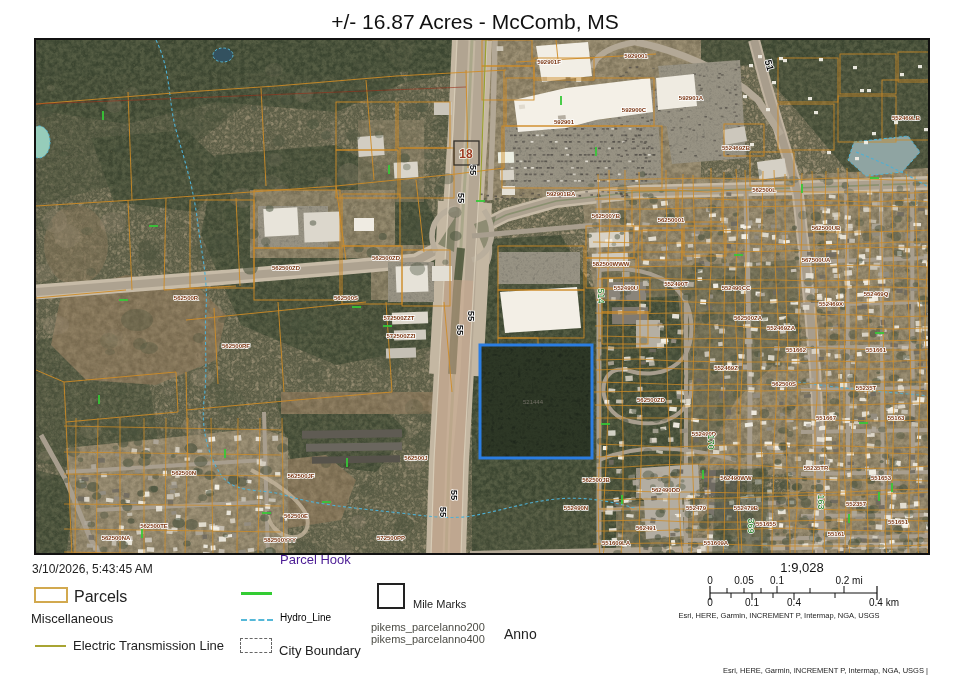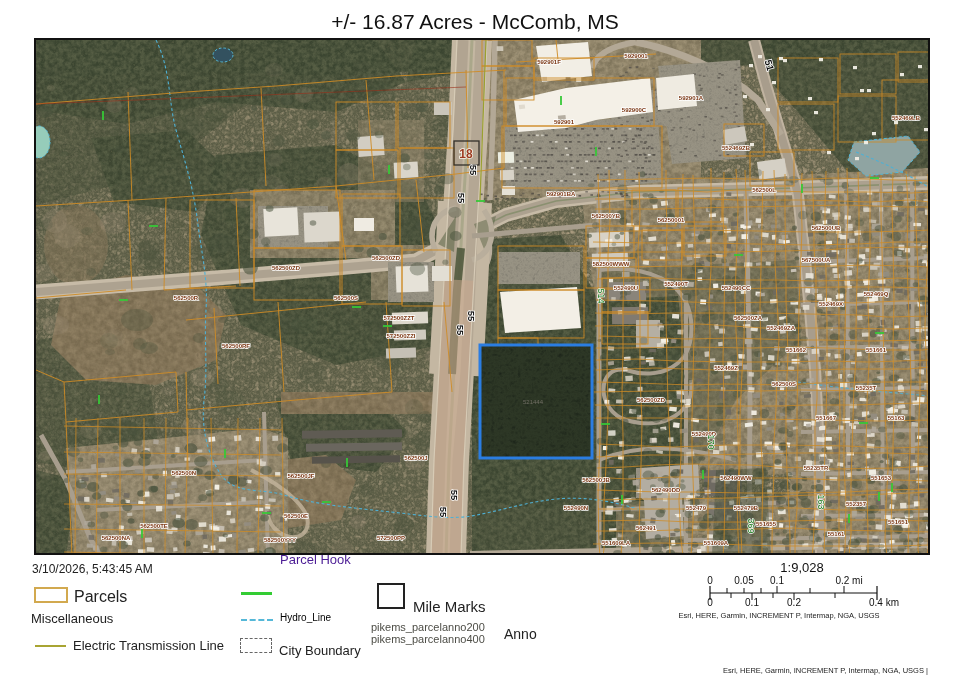--- a/index.html
+++ b/index.html
@@ -2102,21 +2102,21 @@
 <div class="t" style="left:73px;top:638px;font-size:13px;color:#222;">Electric Transmission Line</div>
 
 <div style="position:absolute;left:241px;top:592px;width:31px;height:0;border-top:3px solid #33cc33;"></div>
 <div class="t" style="left:280px;top:552px;font-size:13px;color:#4c1d95;">Parcel Hook</div>
 <div style="position:absolute;left:241px;top:619px;width:32px;height:0;border-top:2px dashed #55b8d8;"></div>
 <div class="t" style="left:280px;top:612px;font-size:10px;color:#000000;">Hydro_Line</div>
 <div style="position:absolute;left:240px;top:638px;width:30px;height:13px;border:1.5px dashed #666;background:#fff;"></div>
 <div class="t" style="left:279px;top:643px;font-size:13px;color:#222;">City Boundary</div>
 
 <div style="position:absolute;left:377px;top:583px;width:24px;height:22px;border:2px solid #222;background:#fff;"></div>
-<div class="t" style="left:413px;top:598px;font-size:15px;color:#222;">Mile Marks</div>
+<div class="t" style="left:413px;top:598px;font-size:11px;color:#222;">Mile Marks</div>
 <div class="t" style="left:371px;top:621px;font-size:11px;color:#4d4d46;">pikems_parcelanno200</div>
 <div class="t" style="left:371px;top:633px;font-size:11px;color:#4d4d46;">pikems_parcelanno400</div>
 <div class="t" style="left:504px;top:626px;font-size:14px;color:#222;">Anno</div>
 
 <div class="t" style="left:802px;top:560px;transform:translateX(-50%);font-size:13px;color:#111;text-align:right;">1:9,028</div>
 <div class="t" style="left:710px;top:575px;transform:translateX(-50%);font-size:10px;color:#111;">0</div>
 <div class="t" style="left:744px;top:575px;transform:translateX(-50%);font-size:10px;color:#111;">0.05</div>
 <div class="t" style="left:777px;top:575px;transform:translateX(-50%);font-size:10px;color:#111;">0.1</div>
 <div class="t" style="left:849px;top:575px;transform:translateX(-50%);font-size:10px;color:#111;">0.2 mi</div>
 <svg style="position:absolute;left:700px;top:585px;" width="200" height="16" viewBox="0 0 200 16">
@@ -2132,16 +2132,16 @@
         <line x1="144" y1="1" x2="144" y2="8"></line>
 <line x1="31" y1="8" x2="31" y2="13"></line>
         <line x1="52" y1="8" x2="52" y2="15"></line>
 <line x1="73" y1="8" x2="73" y2="13"></line>
         <line x1="94" y1="8" x2="94" y2="15"></line>
 <line x1="135" y1="8" x2="135" y2="13"></line>
 </g>
 </svg>
 <div class="t" style="left:710px;top:597px;transform:translateX(-50%);font-size:10px;color:#111;">0</div>
 <div class="t" style="left:752px;top:597px;transform:translateX(-50%);font-size:10px;color:#111;">0.1</div>
-<div class="t" style="left:794px;top:597px;transform:translateX(-50%);font-size:10px;color:#111;">0.2</div>
+<div class="t" style="left:794px;top:597px;transform:translateX(-50%);font-size:10px;color:#111;">0.4</div>
 <div class="t" style="left:884px;top:597px;transform:translateX(-50%);font-size:10px;color:#111;text-align:right;">0.4 km</div>
 <div class="t" style="left:779px;top:611px;transform:translateX(-50%);font-size:7.5px;color:#222;">Esri, HERE, Garmin, INCREMENT P, Intermap, NGA, USGS</div>
 <div class="t" style="right:32px;top:666px;font-size:7.5px;color:#222;">Esri, HERE, Garmin, INCREMENT P, Intermap, NGA, USGS |</div>
 </div>
 </body></html>

